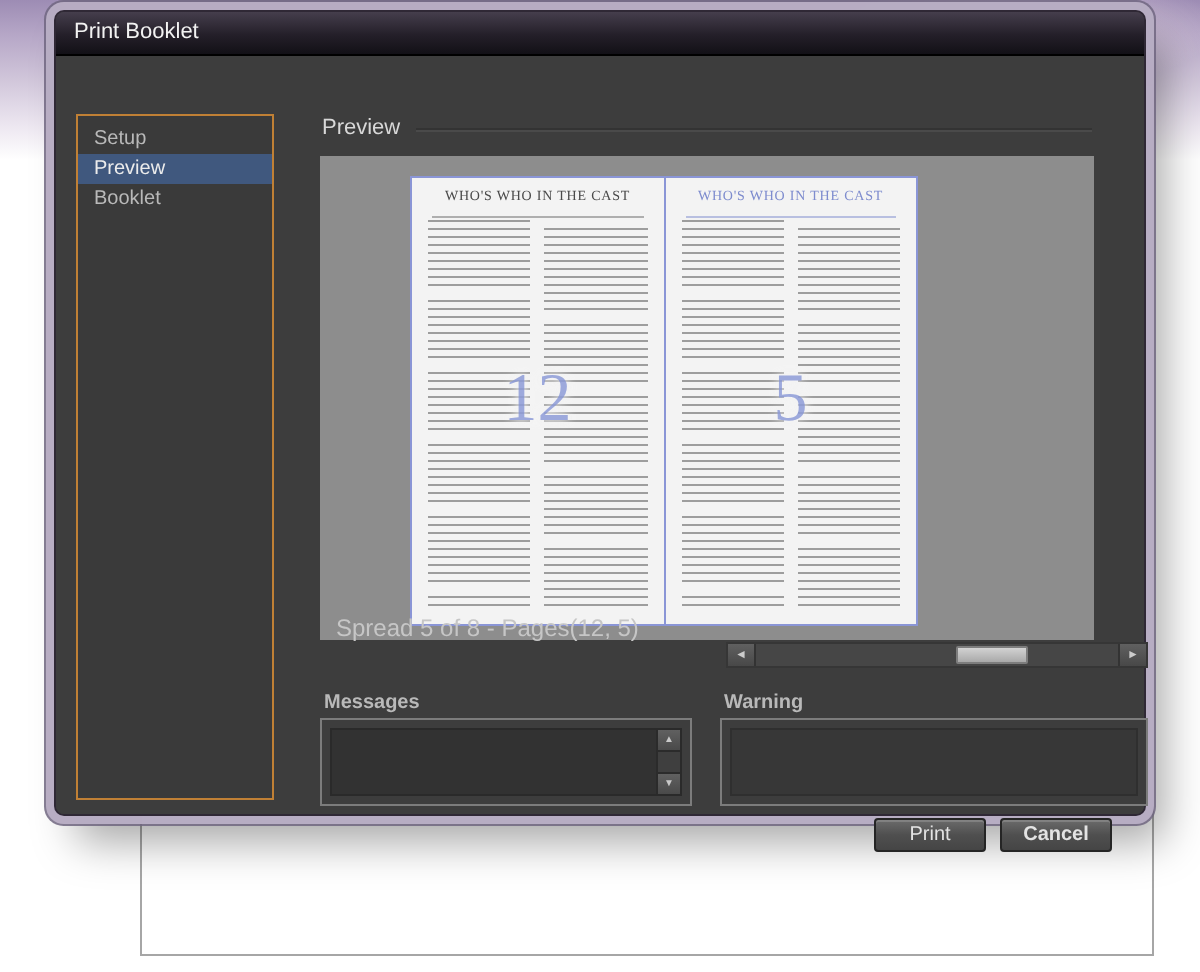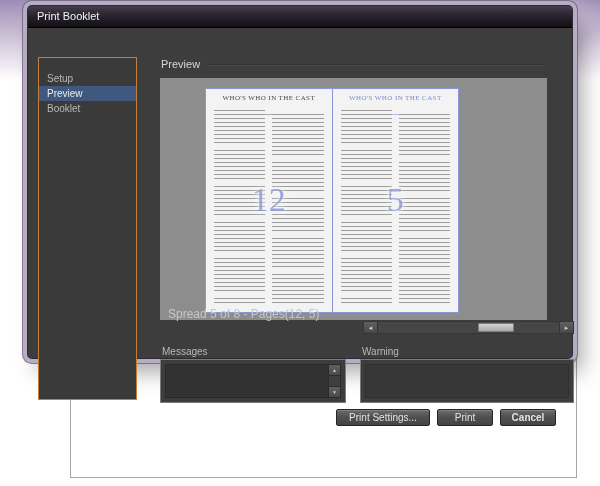--- a/index.html
+++ b/index.html
@@ -18,21 +18,21 @@
       radial-gradient(140px 45px at 85% 18%, rgba(243,228,238,0.85), rgba(243,228,238,0) 70%),
       linear-gradient(180deg, #9d8cb4 0%, #b6a7c7 22%, #cfc4d9 48%, #ece6f0 78%, #ffffff 100%);
   }
   .doc-page {
     position: absolute; left: 70px; top: 42px; width: 507px; height: 436px;
     background: #ffffff; border: 1px solid #a6a6a6;
   }
 
   
   .dialog {
-    position: absolute; left: 28px; top: 6px; width: 544px; height: 352px;
+    position: absolute; left: 28px; top: 6px; width: 544px; height: 401px;
     background: var(--dialog-bg, #3d3d3d);
     border-radius: 4px;
     box-shadow:
       0 0 0 1px rgba(32,26,38,0.9),
       0 0 0 5px rgba(186,176,198,0.95),
       0 0 0 6px rgba(112,102,128,0.85),
       10px 14px 22px rgba(0,0,0,0.35);
   }
   .titlebar {
     position: absolute; left: 0; top: 0; right: 0; height: 22px;
@@ -48,21 +48,21 @@
     position: absolute; left: 0; right: 0; top: 22px; bottom: 0;
     background: var(--dialog-bg, #3d3d3d);
     border-radius: 0 0 4px 4px;
   }
 
   
   .sidebar {
     position: absolute; left: 10px; top: 29px; width: 99px; height: 343px;
     background: #3a3a3a;
     border: 1px solid var(--accent-orange, #c08035);
-    padding-top: 13px;
+    padding-top: 4px;
   }
   .side-item {
     height: 15px; line-height: 15px; padding-left: 8px;
     font-size: 10px; color: #b9b9b9; cursor: default; white-space: nowrap;
   }
   .side-item.selected { background: var(--selection-blue, #40587e); color: #ececec; }
 
   
   .section-title {
     position: absolute; left: 133px; top: 30px;
@@ -84,21 +84,21 @@
     display: flex;
   }
   .page { position: relative; flex: 1; overflow: hidden; }
   .page.left { border-right: 1px solid var(--page-border-blue, #8a95d6); }
   .page-header {
     position: absolute; top: 5px; left: 10px; right: 10px;
     text-align: center; white-space: nowrap;
     font-family: "Liberation Serif", serif;
     font-size: 7px; letter-spacing: 0.4px; color: #4a4a4a;
     border-bottom: 1px solid rgba(90,90,90,0.45);
-    padding-bottom: 12px;
+    padding-bottom: 6px;
   }
   .page.right .page-header { color: #7e8cce; border-bottom-color: rgba(126,140,206,0.5); }
   .cols {
     position: absolute; left: 8px; right: 8px; top: 21px; bottom: 6px;
     display: flex; gap: 7px;
   }
   .col {
     flex: 1;
     background:
       repeating-linear-gradient(180deg, transparent 0px, transparent 33px, #f3f3f3 33px, #f3f3f3 37px),
@@ -131,21 +131,21 @@
   .sb-btn.left  { border-right: 1px solid #333; }
   .sb-btn.right { border-left: 1px solid #333; }
   .sb-track { flex: 1; position: relative; }
   .sb-thumb {
     position: absolute; left: 55%; width: 20%; top: 1px; bottom: 1px;
     background: linear-gradient(180deg, #d2d2d2, #a9a9a9);
     border: 1px solid #7d7d7d; border-radius: 1px;
   }
 
   
-  .group { position: absolute; top: 318px; height: 57px; }
+  .group { position: absolute; top: 318px; height: 57px; font-weight: bold; }
   .group.messages { left: 132px; width: 186px; }
   .group.warning  { left: 332px; width: 214px; }
   .group-label { position: absolute; top: 0; left: 2px; font-size: 10px; color: #b9b9b9; }
   .group-box {
     position: absolute; left: 0; right: 0; top: 13px; bottom: 0;
     border: 1px solid #7c7c7c; background: #3d3d3d;
   }
   .group-inner {
     position: absolute; left: 4px; right: 4px; top: 4px; bottom: 4px;
     background: #323232; border: 1px solid #2a2a2a;
@@ -254,18 +254,17 @@
       </div>
     </div>
 
     <div class="group warning">
       <div class="group-label">Warning</div>
       <div class="group-box">
         <div class="group-inner"></div>
       </div>
     </div>
 
-    <button class="btn btn-settings">Print Settings...</button>
     <button class="btn btn-print">Print</button>
     <button class="btn btn-cancel">Cancel</button>
 
   </div>
 </div>
 
 </body></html>

